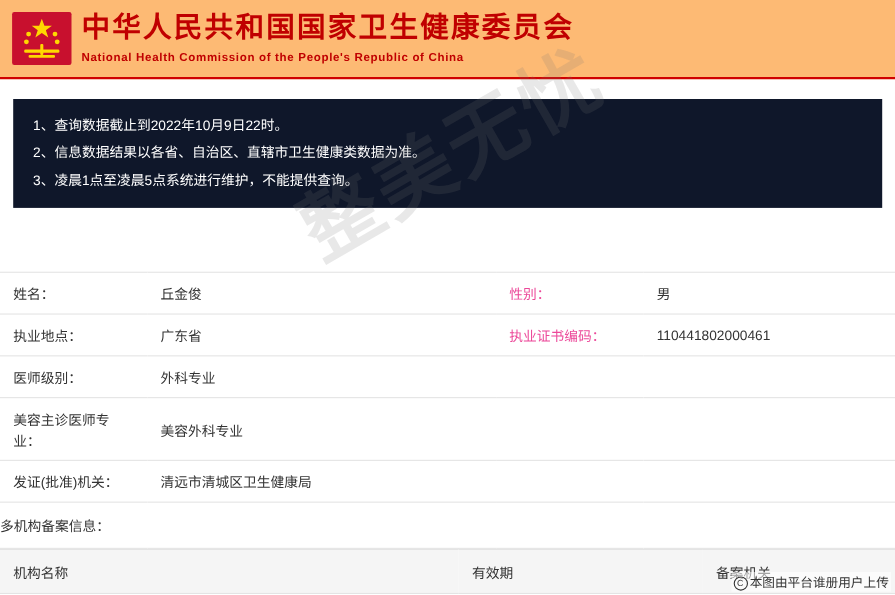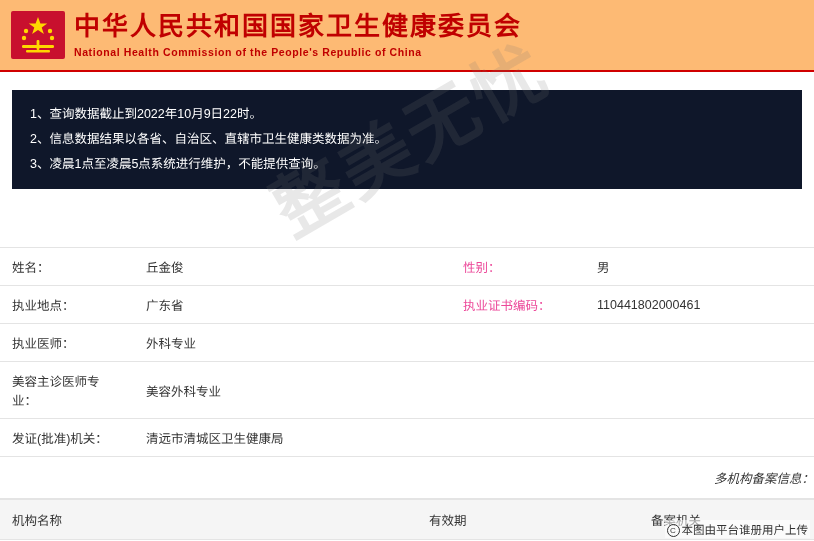--- a/index.html
+++ b/index.html
@@ -87,26 +87,25 @@
     font-size: 12.5px;
     vertical-align: middle;
     height: 15px;
   }
   .lbl { width: 112px; color: #333; }
   .val { width: 295px; color: #333; }
   .lbl2 { width: 112px; color: #ec4899; font-family: Liberation Mono, monospace; }
   .val2 { color: #333; }
 
   .section-row td {
-    text-align: right;
+    text-align: left;
     padding: 11px 0;
     font-size: 12.5px;
     color: #333;
     background: #fff;
-    font-style: italic;
   }
 
   
   .org-table {
     width: 100%;
     border-collapse: collapse;
     table-layout: fixed;
   }
   .org-table th {
     background: #f5f5f5;
@@ -202,21 +201,21 @@
       <td class="lbl2">性别：</td>
       <td class="val2">男</td>
     </tr>
     <tr>
       <td class="lbl">执业地点：</td>
       <td class="val">广东省</td>
       <td class="lbl2">执业证书编码：</td>
       <td class="val2">110441802000461</td>
     </tr>
     <tr>
-      <td class="lbl">执业医师：</td>
+      <td class="lbl">医师级别：</td>
       <td class="val" colspan="3">外科专业</td>
     </tr>
     <tr>
       <td class="lbl">美容主诊医师专业：</td>
       <td class="val" colspan="3">美容外科专业</td>
     </tr>
     <tr>
       <td class="lbl">发证(批准)机关：</td>
       <td class="val" colspan="3">清远市清城区卫生健康局</td>
     </tr>

